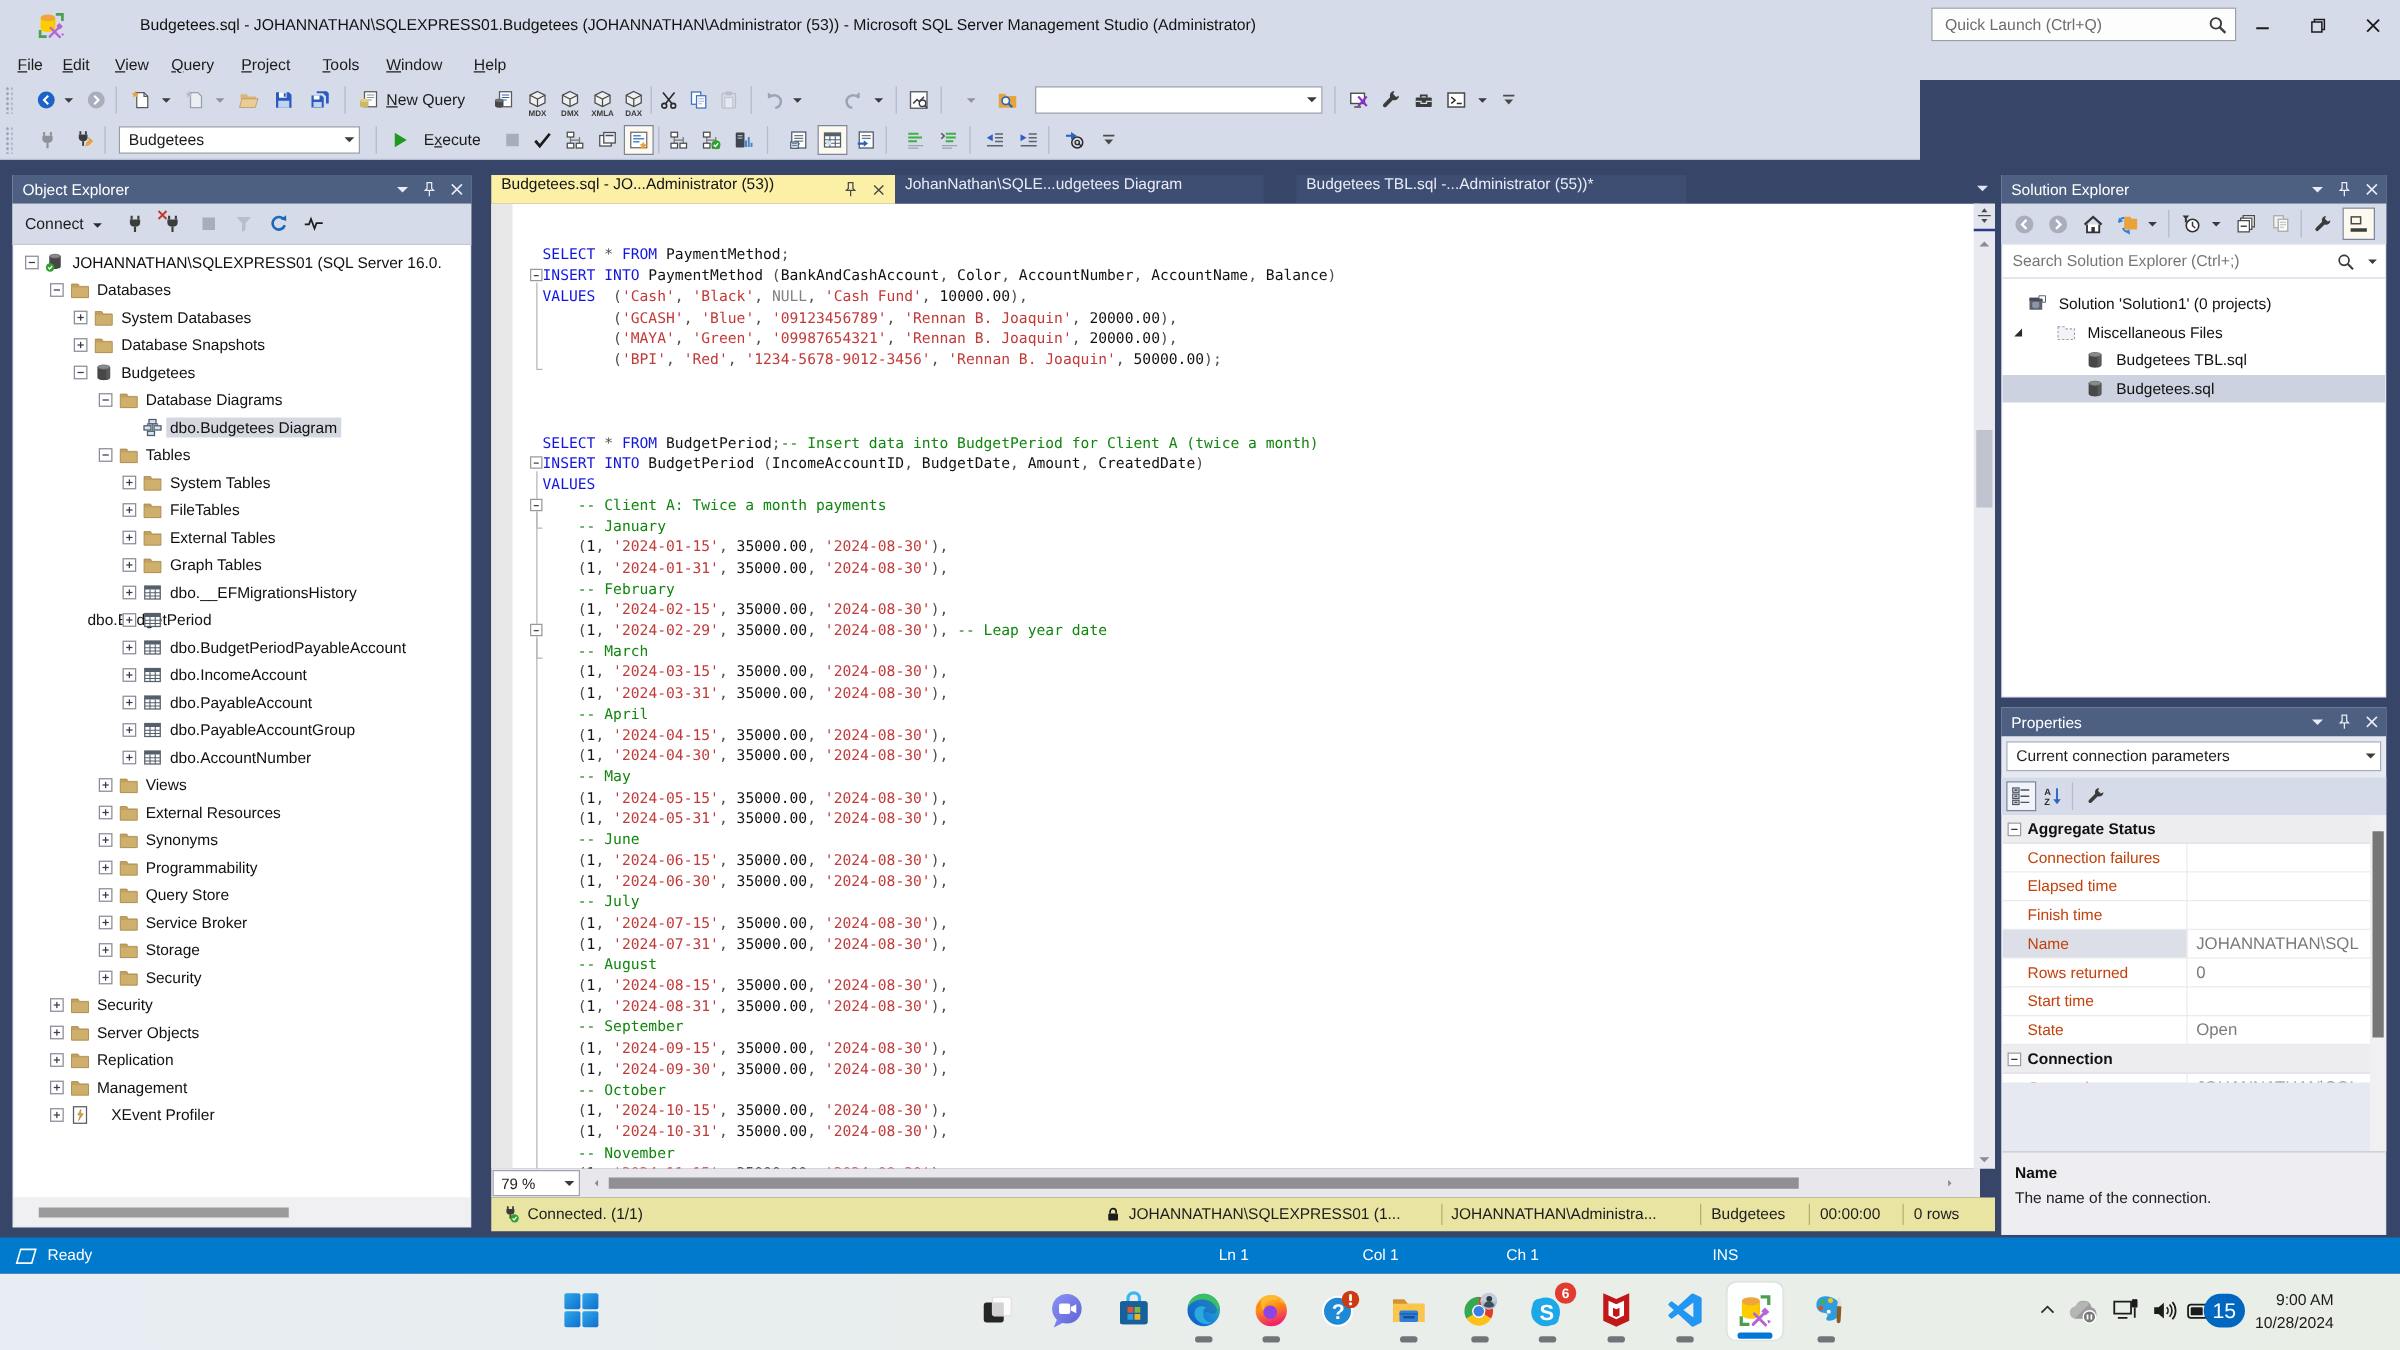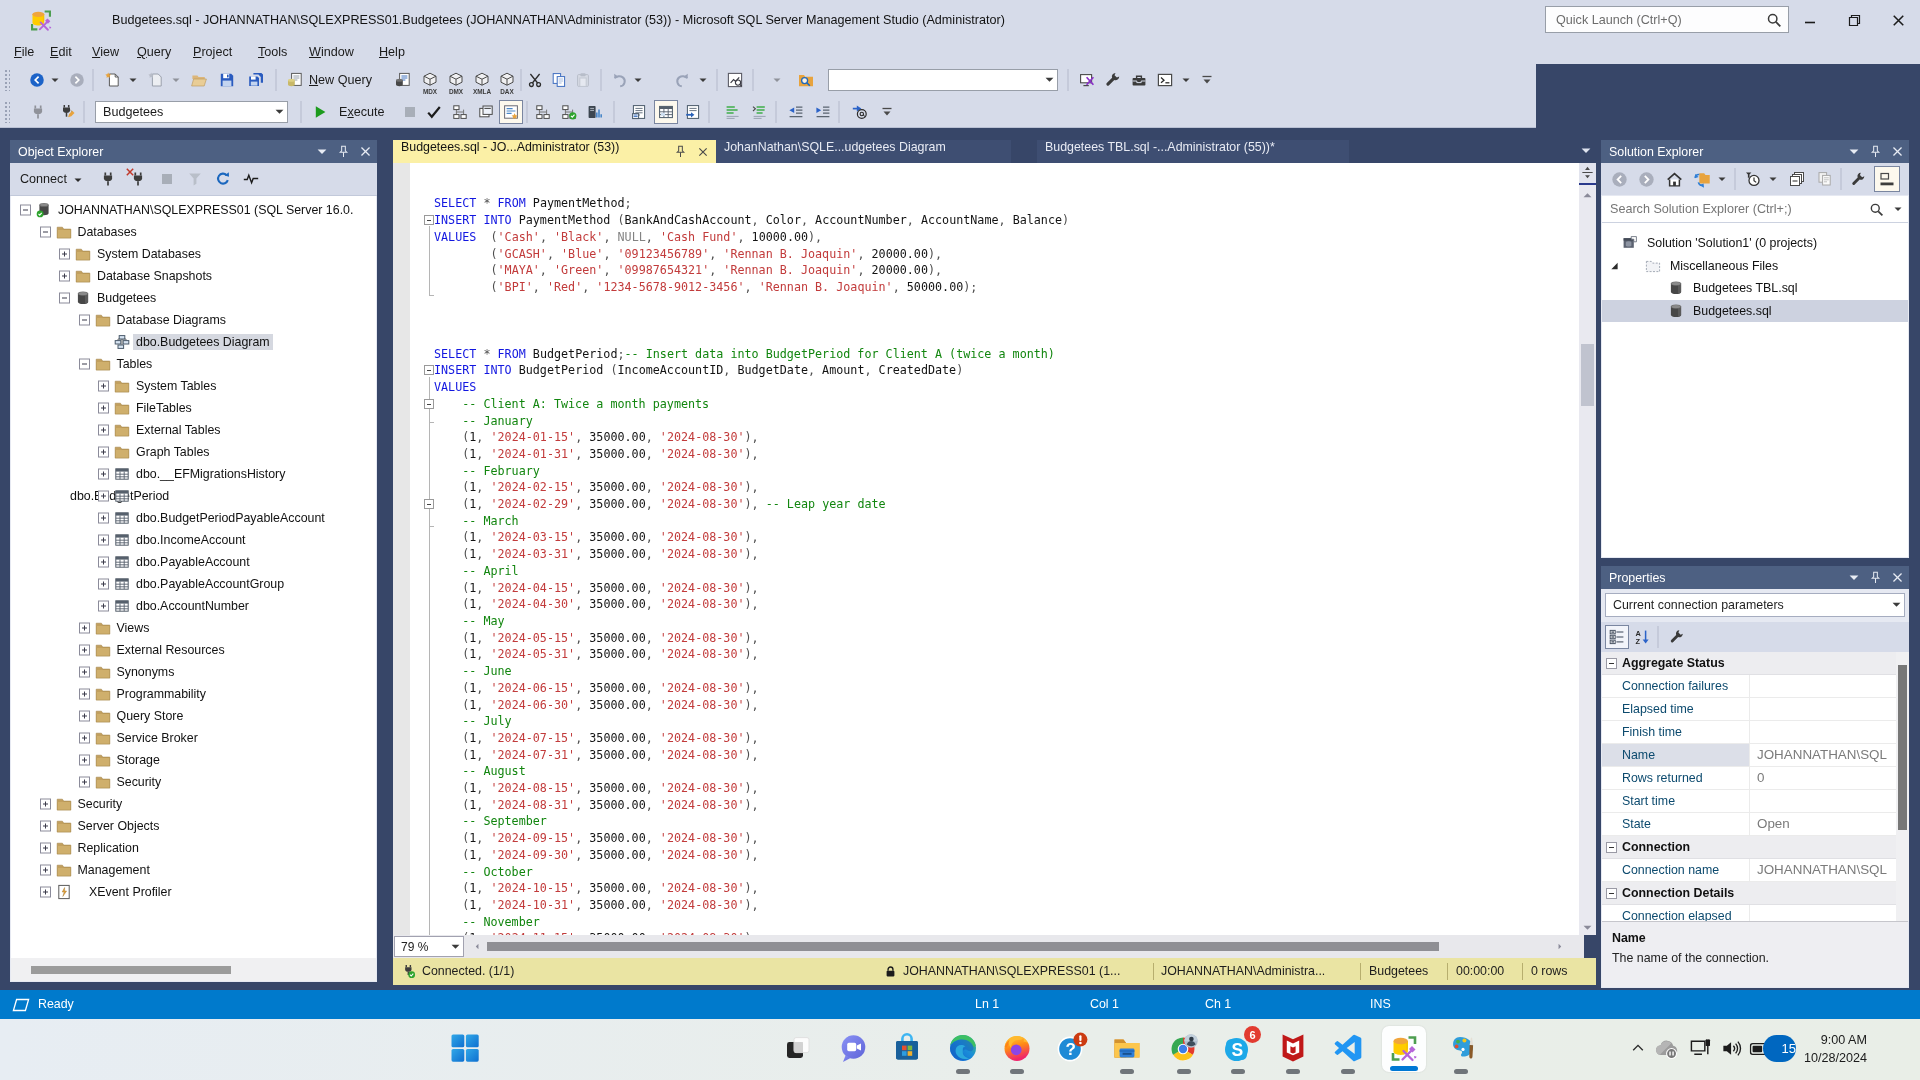--- a/index.html
+++ b/index.html
@@ -91,23 +91,23 @@
 
 #solution-explorer{left:1601px;top:12px;width:308px;height:418px}
 #se-toolbar{position:absolute;left:0;top:23px;right:0;height:32px;background:#d6dbe9}
 #se-search{position:absolute;left:1px;top:56px;right:1px;height:27px;background:#fff;border-bottom:1px solid #ccd2e0;display:flex;align-items:center}
 #se-search .ph{flex:1;padding-left:8px;color:#767676;font-size:12.6px;white-space:nowrap;overflow:hidden}
 #se-content{position:absolute;left:1px;top:83px;right:1px;bottom:1px;background:#fff}
 #properties{left:1601px;top:438px;width:308px;height:422px}
 #prop-combo{position:absolute;left:4px;top:27px;width:300px;height:24px;background:#fff;border:1px solid #a6adc0;display:flex;align-items:center}
 #prop-combo .cb-text{flex:1;padding-left:7px;font-size:12.4px}
 #prop-toolbar{position:absolute;left:0;top:56px;right:0;height:30px;background:#d6dbe9}
-#prop-grid{position:absolute;left:1px;top:86px;right:1px;height:269px;background:#fff;overflow:hidden}
+#prop-grid{position:absolute;left:1px;top:86px;right:1px;height:214px;background:#fff;overflow:hidden}
 .pg-row{position:absolute;left:0;right:0;height:23px;border-bottom:1px solid #ebebeb;font-size:12.4px}
-.pg-row .pg-name{position:absolute;left:0;top:0;bottom:0;width:148px;border-right:1px solid #ebebeb;padding:4px 0 0 20px;color:#0c4a6e;white-space:nowrap;overflow:hidden}
+.pg-row .pg-name{position:absolute;left:0;top:0;bottom:0;width:148px;border-right:1px solid #ebebeb;padding:4px 0 0 20px;color:#c2410c;white-space:nowrap;overflow:hidden}
 .pg-row .pg-value{position:absolute;left:149px;top:0;bottom:0;right:13px;padding:3px 0 0 6px;color:#7b7b7b;font-size:13.4px;white-space:nowrap;overflow:hidden}
 .pg-row.cat{background:#ededf0;border-bottom:1px solid #e0e0e4}
 .pg-row.cat .pg-name{border-right:none;width:auto;right:0;font-weight:bold;color:#111;padding-left:20px}
 .pg-row.sel .pg-name{background:#dcdfe8}
 .pg-cat-box{position:absolute;left:4px;top:6px;width:11px;height:11px;border:1px solid #9a9aa5;background:#fff}
 .pg-cat-box:before{content:"";position:absolute;left:2px;top:4px;width:5px;height:1px;background:#333}
 #pg-scroll{position:absolute;right:0px;top:86px;width:13px;height:269px;background:#f0f0f2}
 #pg-scroll .vthumb{position:absolute;left:2px;width:9px;background:#777}
 #prop-desc{position:absolute;left:1px;right:1px;bottom:1px;top:355px;background:#eeeef2;border-top:1px solid #c6c6cc;padding:9px 0 0 10px}
 #prop-desc .d-title{font-weight:bold;font-size:12.4px;color:#111}
@@ -119,21 +119,21 @@
 #taskbar{position:absolute;left:0;top:1019px;width:1920px;height:61px;background:linear-gradient(90deg,#e7edf3,#e9eeea 55%,#e9eee7)}
 .tk-icon{position:absolute;top:13px;transform:translateX(-50%)}
 .tk-ind{position:absolute;top:50px;width:14px;height:5px;border-radius:2.5px;background:#70757a;transform:translateX(-50%)}
 #tk-search{position:absolute;left:496px;top:11px;width:272px;height:38px;background:#fcfdfe;border:1px solid #e2e6e9;border-radius:19px;box-shadow:0 1px 2px rgba(0,0,0,.05);display:flex;align-items:center}
 #tk-search .tks-text{font-size:14.5px;color:#3a3a3a;margin-left:12px}
 #ssms-plate{position:absolute;left:1382px;top:7px;width:44px;height:46px;background:#fdfefe;border-radius:7px;box-shadow:0 0 2px rgba(0,0,0,.12)}
 #ssms-underline{position:absolute;left:1390px;top:47px;width:28px;height:5px;border-radius:2.5px;background:#0078d4}
 #tray{position:absolute;left:0;top:0;width:1920px;height:61px}
 .tray-ic{position:absolute;top:19px;transform:translateX(-50%)}
 #tk-clock{position:absolute;left:1789px;top:12px;width:78px;text-align:right;font-size:12.6px;color:#1b1b1b;line-height:18px}
-#tk-badge{position:absolute;left:1763px;top:16px;width:33px;height:27px;border-radius:14px;background:#0067c0;color:#fff;font-size:13px;display:flex;align-items:center;justify-content:flex-end}
+#tk-badge{position:absolute;left:1763px;top:16px;width:33px;height:27px;border-radius:14px;background:#0067c0;color:#fff;font-size:17px;display:flex;align-items:center;justify-content:center}
 .tk-badge-n{position:absolute;right:-7px;top:-6px;width:17px;height:17px;border-radius:50%;background:#e23b30;color:#fff;font-size:11px;font-weight:bold;display:flex;align-items:center;justify-content:center}
 
 </style>
 </head>
 <body>
 
 <svg width="0" height="0" style="position:absolute" aria-hidden="true">
 <defs>
 <linearGradient id="g-edge" x1="0" y1="1" x2="1" y2="0">
         <stop offset="0" stop-color="#0b5bd3"></stop>

